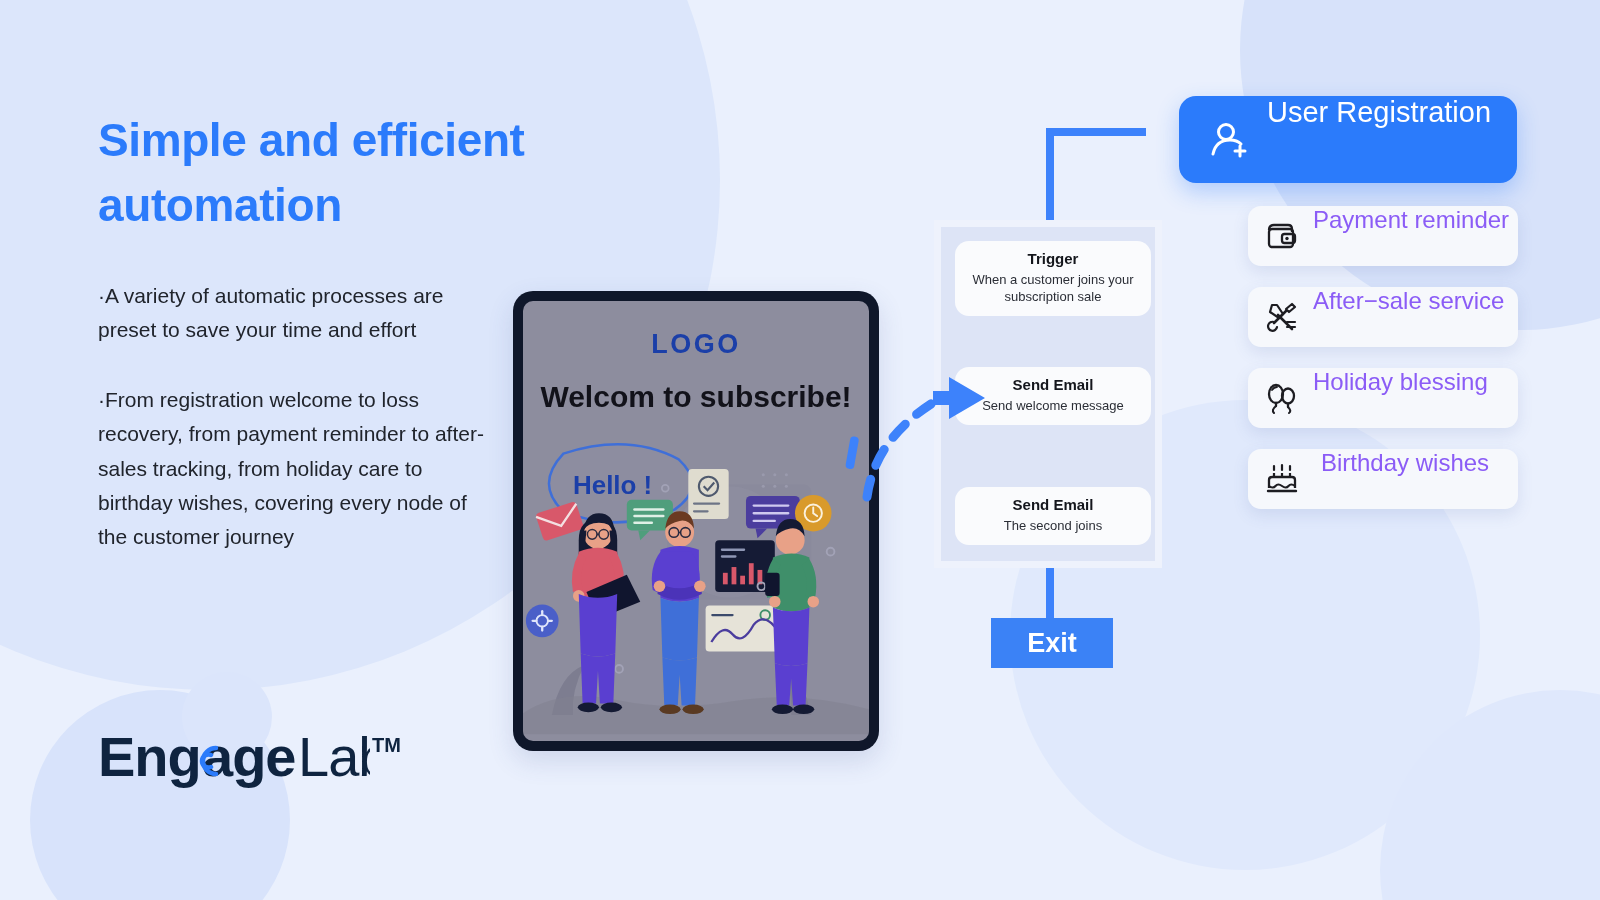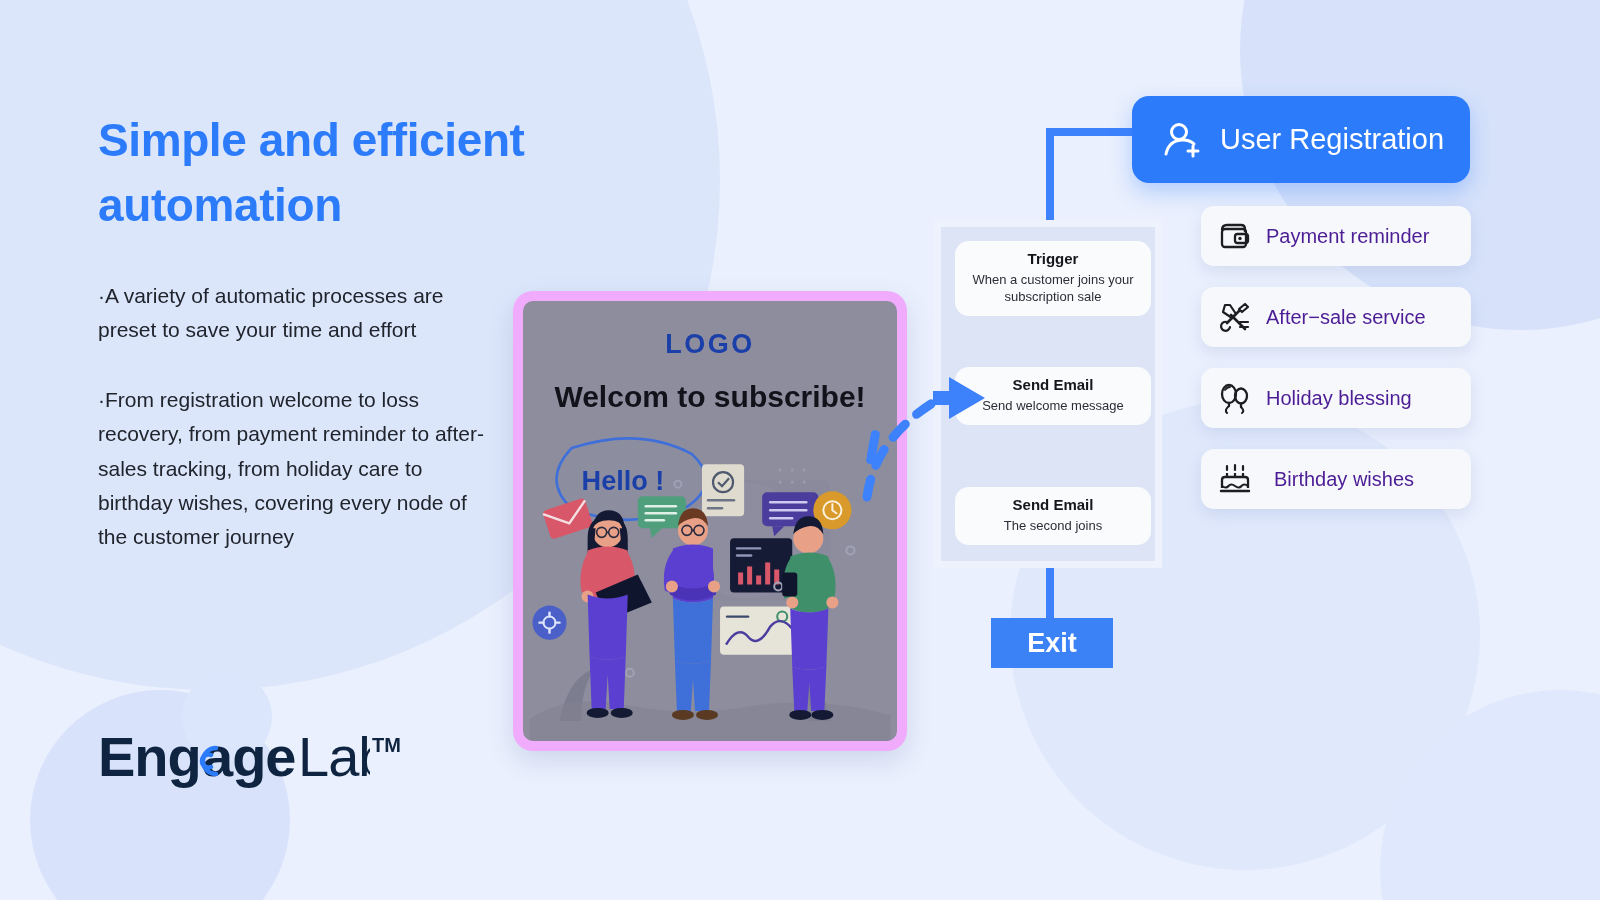--- a/index.html
+++ b/index.html
@@ -34,22 +34,22 @@
   }
   .para:last-child { margin-bottom: 0; }
 
   
   .logo-wrap { position: absolute; left: 98px; top: 718px; z-index: 4; display: flex; align-items: flex-start; margin-top: 12px; }
   .logo-svg { display: block; }
   .logo-tm { font-size: 20px; font-weight: 700; color: #0f2440; margin-left: 2px; margin-top: 4px; }
 
   
   .mock {
-    position: absolute; left: 513px; top: 291px; width: 394px; height: 460px;
-    background: #f0abfc; border-radius: 20px; padding: 10px;
+    position: absolute; left: 513px; top: 291px; width: 366px; height: 460px;
+    background: #0f172a; border-radius: 20px; padding: 10px;
     box-shadow: 0 10px 26px rgba(60,80,140,.16);
     z-index: 4;
   }
   .mock-inner {
     width: 100%; height: 100%; border-radius: 10px; overflow: hidden;
     background: #8d8d9e; position: relative; display: flex; flex-direction: column;
   }
   .mock-logo {
     text-align: center; margin-top: 28px;
     font-size: 27px; font-weight: 800; letter-spacing: 2.5px; color: #1b3fa8;
@@ -90,25 +90,26 @@
     position: absolute; left: 991px; top: 618px; width: 122px; height: 50px;
     background: #3b82f6; color: #fff; font-size: 27px; font-weight: 700;
     display: flex; align-items: center; justify-content: center; z-index: 4;
   }
 
   
   .arrow-svg { position: absolute; left: 845px; top: 355px; z-index: 5; }
 
   
   .btn {
-    position: absolute; display: flex; align-items: center; z-index: 4;
+    position: absolute; display: flex; z-index: 4;
     border-radius: 13px; background: #f6f8fc;
     box-shadow: 0 6px 16px rgba(70,95,160,.13);
-  }
-  .btn-label { font-size: 20px; color: #4c1d95; white-space: nowrap; }
+    margin-left: 47px;
+  }
+  .btn-label { font-size: 24px; color: #8b5cf6; white-space: nowrap; }
   .btn .ico { display: flex; align-items: center; justify-content: center; flex: none; }
 
   .btn-primary {
     left: 1132px; top: 96px; width: 338px; height: 87px;
     background: #2b7bfb; border-radius: 17px; padding-left: 28px;
     box-shadow: 0 9px 22px rgba(43,123,251,.30);
   }
   .btn-primary .btn-label { color: #fff; font-size: 29px; margin-left: 18px; }
 
   .btn-sec { left: 1201px; width: 270px; height: 60px; padding-left: 17px; }

